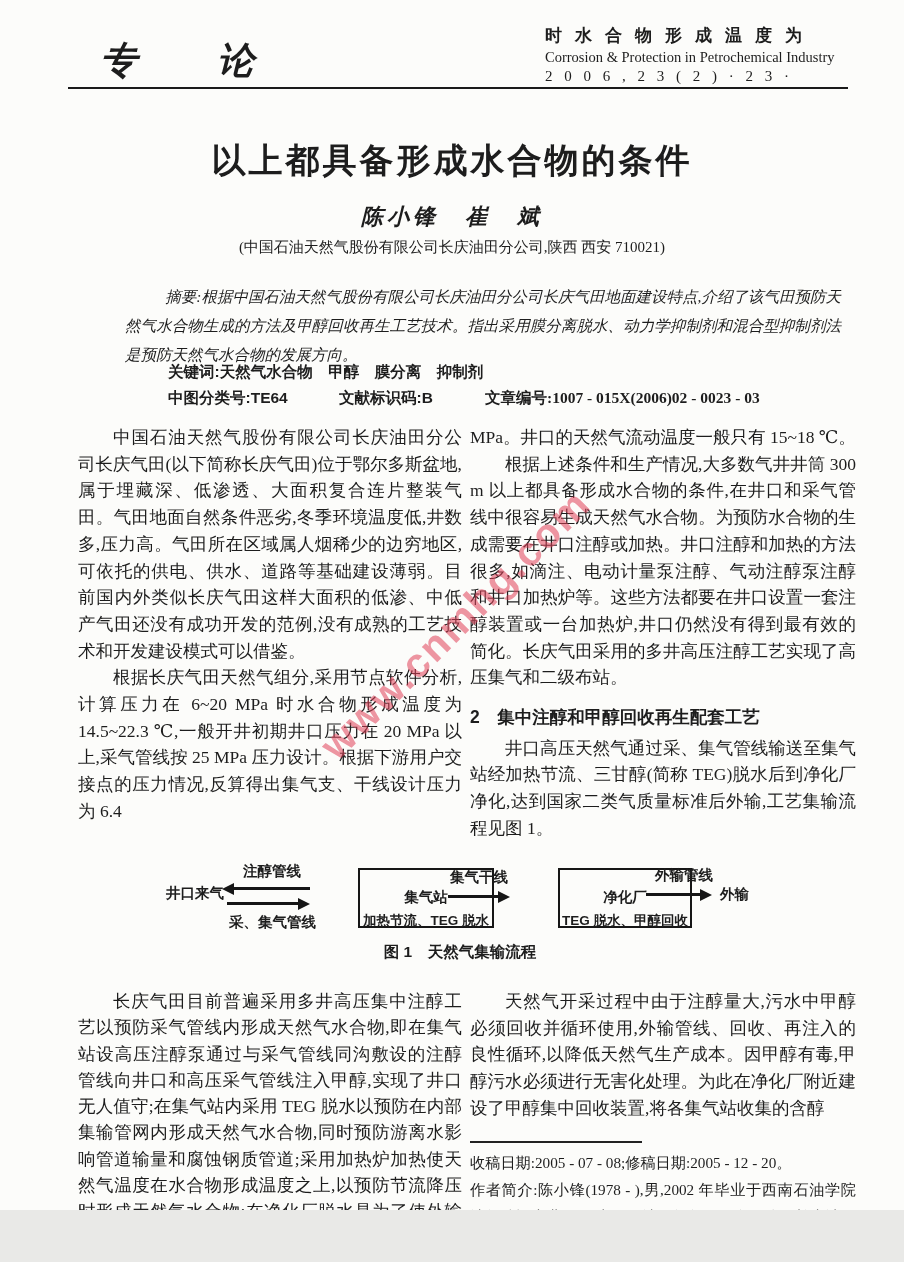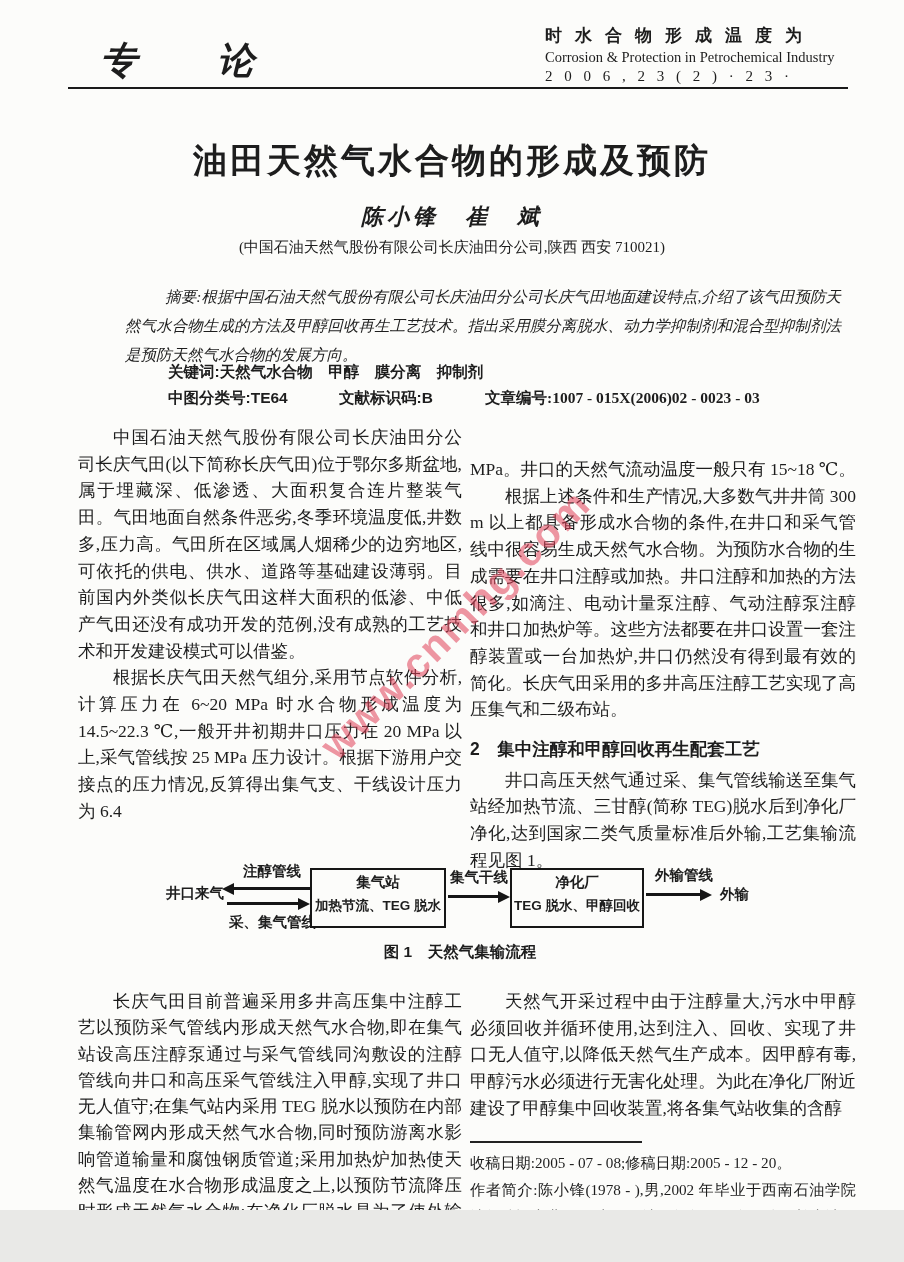--- a/index.html
+++ b/index.html
@@ -41,36 +41,36 @@
     position:absolute;left:168px;top:362px;font-size:15.5px;font-weight:bold;white-space:pre;
     font-family:"Liberation Sans","DejaVu Sans",sans-serif;
   }
   .clc-row{position:absolute;left:168px;top:388px;width:700px;height:22px;
     font-family:"Liberation Sans","DejaVu Sans",sans-serif;font-size:15.5px;font-weight:bold;}
   .clc-row span{position:absolute;top:0;white-space:nowrap;}
   .clc{left:0;} .doccode{left:171px;} .artno{left:317px;font-family:"Liberation Serif",serif;}
   
   .col{position:absolute;font-size:17.5px;line-height:26.7px;text-align:justify;}
   .colA1{left:78px;top:424px;width:384px;}
-  .colB1{left:470px;top:424px;width:386px;margin-top:32px;}
+  .colB1{left:470px;top:424px;width:386px;}
   .colA2{left:78px;top:988px;width:384px;line-height:26.3px;}
   .colB2{left:470px;top:988px;width:386px;}
   .para{margin:0;}
   .indent{text-indent:2em;}
   .sec-h{
     margin:13px 0 4px 0;font-size:17.5px;font-weight:bold;white-space:pre;
     font-family:"Liberation Sans","DejaVu Sans",sans-serif;
   }
   
   .figure{position:absolute;left:70px;top:856px;width:780px;height:112px;
     font-family:"Liberation Sans","DejaVu Sans",sans-serif;}
   .fig-label{position:absolute;font-size:14.5px;font-weight:bold;white-space:nowrap;}
   .fig-box{
     position:absolute;border:2px solid #161616;background:#fcfcfa;
-    text-align:center;font-size:14.5px;font-weight:bold;line-height:24px;padding-top:0;
+    text-align:center;font-size:14.5px;font-weight:bold;line-height:24px;padding-top:15px;margin-left:48px;
   }
   .a-line{position:absolute;height:3px;background:#161616;}
   .a-head-r{position:absolute;width:0;height:0;
     border-left:12px solid #161616;border-top:6px solid transparent;border-bottom:6px solid transparent;}
   .a-head-l{position:absolute;width:0;height:0;
     border-right:12px solid #161616;border-top:6px solid transparent;border-bottom:6px solid transparent;}
   .fig-caption{
     position:absolute;left:0;top:86px;width:780px;text-align:center;
     font-size:15.5px;font-weight:bold;white-space:pre;
   }
@@ -93,21 +93,21 @@
 <div class="page" data-name="scanned-paper-page">
 
   <div class="hdr-left" data-name="column-type-label">专　　论</div>
   <div class="hdr-right" data-name="journal-info-block">
     <div class="j-cn" data-name="journal-name-cn">时水合物形成温度为</div>
     <div class="j-en" data-name="journal-name-en">Corrosion &amp; Protection in Petrochemical Industry</div>
     <div class="j-issue" data-name="journal-issue-page">2 0 0 6 , 2 3 ( 2 ) · 2 3 ·</div>
   </div>
   <div class="hdr-rule" data-name="header-divider"></div>
 
-  <h1 class="title" data-name="article-title">油田天然气水合物的形成及预防</h1>
+  <h1 class="title" data-name="article-title">以上都具备形成水合物的条件</h1>
   <div class="authors" data-name="author-names">陈小锋　崔　斌</div>
   <div class="affil" data-name="affiliation">(中国石油天然气股份有限公司长庆油田分公司,陕西 西安 710021)</div>
 
   <div class="abstract" data-name="abstract">摘要:根据中国石油天然气股份有限公司长庆油田分公司长庆气田地面建设特点,介绍了该气田预防天然气水合物生成的方法及甲醇回收再生工艺技术。指出采用膜分离脱水、动力学抑制剂和混合型抑制剂法是预防天然气水合物的发展方向。</div>
   <div class="keywords" data-name="keywords">关键词:天然气水合物　甲醇　膜分离　抑制剂</div>
   <div class="clc-row" data-name="article-meta-row">
     <span class="clc" data-name="clc-number">中图分类号:TE64</span>
     <span class="doccode" data-name="document-code">文献标识码:B</span>
     <span class="artno" data-name="article-number">文章编号:1007 - 015X(2006)02 - 0023 - 03</span>
   </div>
@@ -153,20 +153,20 @@
     <div class="a-head-r" style="left:630px;top:33px;" data-name="arrow-right-icon"></div>
     <div class="fig-label" style="left:650px;top:29px;" data-name="export-label">外输</div>
 
     <div class="fig-caption" data-name="figure-caption">图 1　天然气集输流程</div>
   </div>
 
   <div class="col colA2" data-name="left-column-lower">
     <p class="para indent" data-name="hydrate-prevention-paragraph">长庆气田目前普遍采用多井高压集中注醇工艺以预防采气管线内形成天然气水合物,即在集气站设高压注醇泵通过与采气管线同沟敷设的注醇管线向井口和高压采气管线注入甲醇,实现了井口无人值守;在集气站内采用 TEG 脱水以预防在内部集输管网内形成天然气水合物,同时预防游离水影响管道输量和腐蚀钢质管道;采用加热炉加热使天然气温度在水合物形成温度之上,以预防节流降压时形成天然气水合物;在净化厂脱水是为了使外输天然气达到国家二类气质量标准。</p>
   </div>
   <div class="col colB2" data-name="right-column-lower">
-    <p class="para indent" data-name="methanol-recovery-paragraph">天然气开采过程中由于注醇量大,污水中甲醇必须回收并循环使用,达到注入、回收、实现了井口无人值守,以降低天然气生产成本。因甲醇有毒,甲醇污水必须进行无害化处理。为此在净化厂附近建设了甲醇集中回收装置,将各集气站收集的含醇</p>
+    <p class="para indent" data-name="methanol-recovery-paragraph">天然气开采过程中由于注醇量大,污水中甲醇必须回收并循环使用,外输管线、回收、再注入的良性循环,以降低天然气生产成本。因甲醇有毒,甲醇污水必须进行无害化处理。为此在净化厂附近建设了甲醇集中回收装置,将各集气站收集的含醇</p>
     <div class="fn-rule" data-name="footnote-divider"></div>
     <div class="fn" data-name="received-dates">收稿日期:2005 - 07 - 08;修稿日期:2005 - 12 - 20。</div>
     <div class="fn" data-name="author-bio">作者简介:陈小锋(1978 - ),男,2002 年毕业于西南石油学院油气储运专业,现任中国石油天然气股份有限公司长庆油田分公司油气田规划所助理工程师。</div>
   </div>
 
   <div class="watermark" data-name="site-watermark">www.cnmhg.com</div>
 </div>
 
 </body></html>

